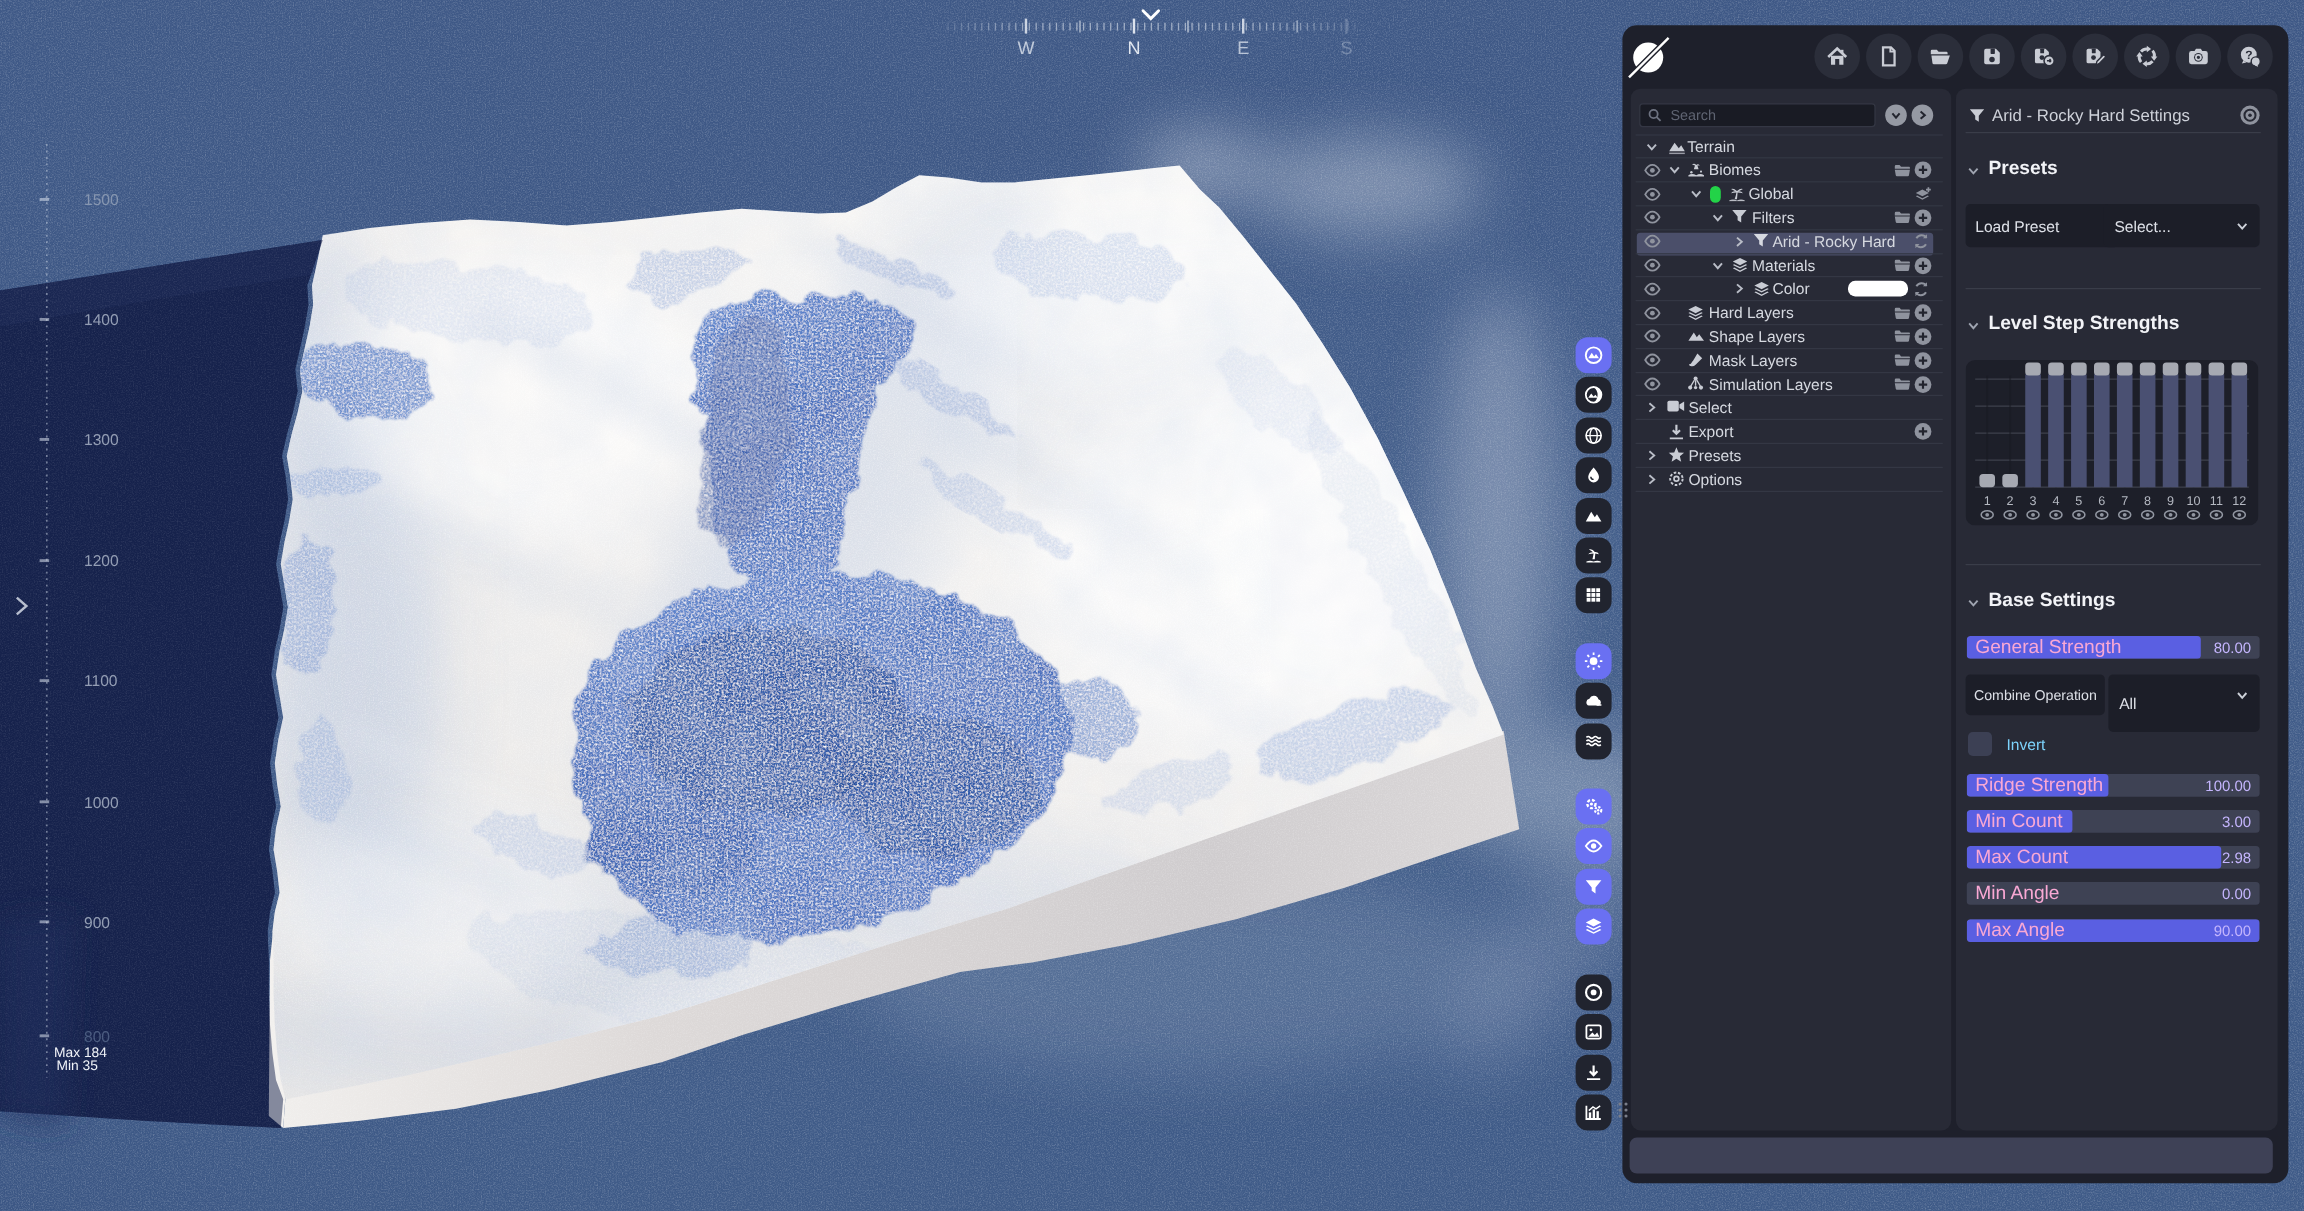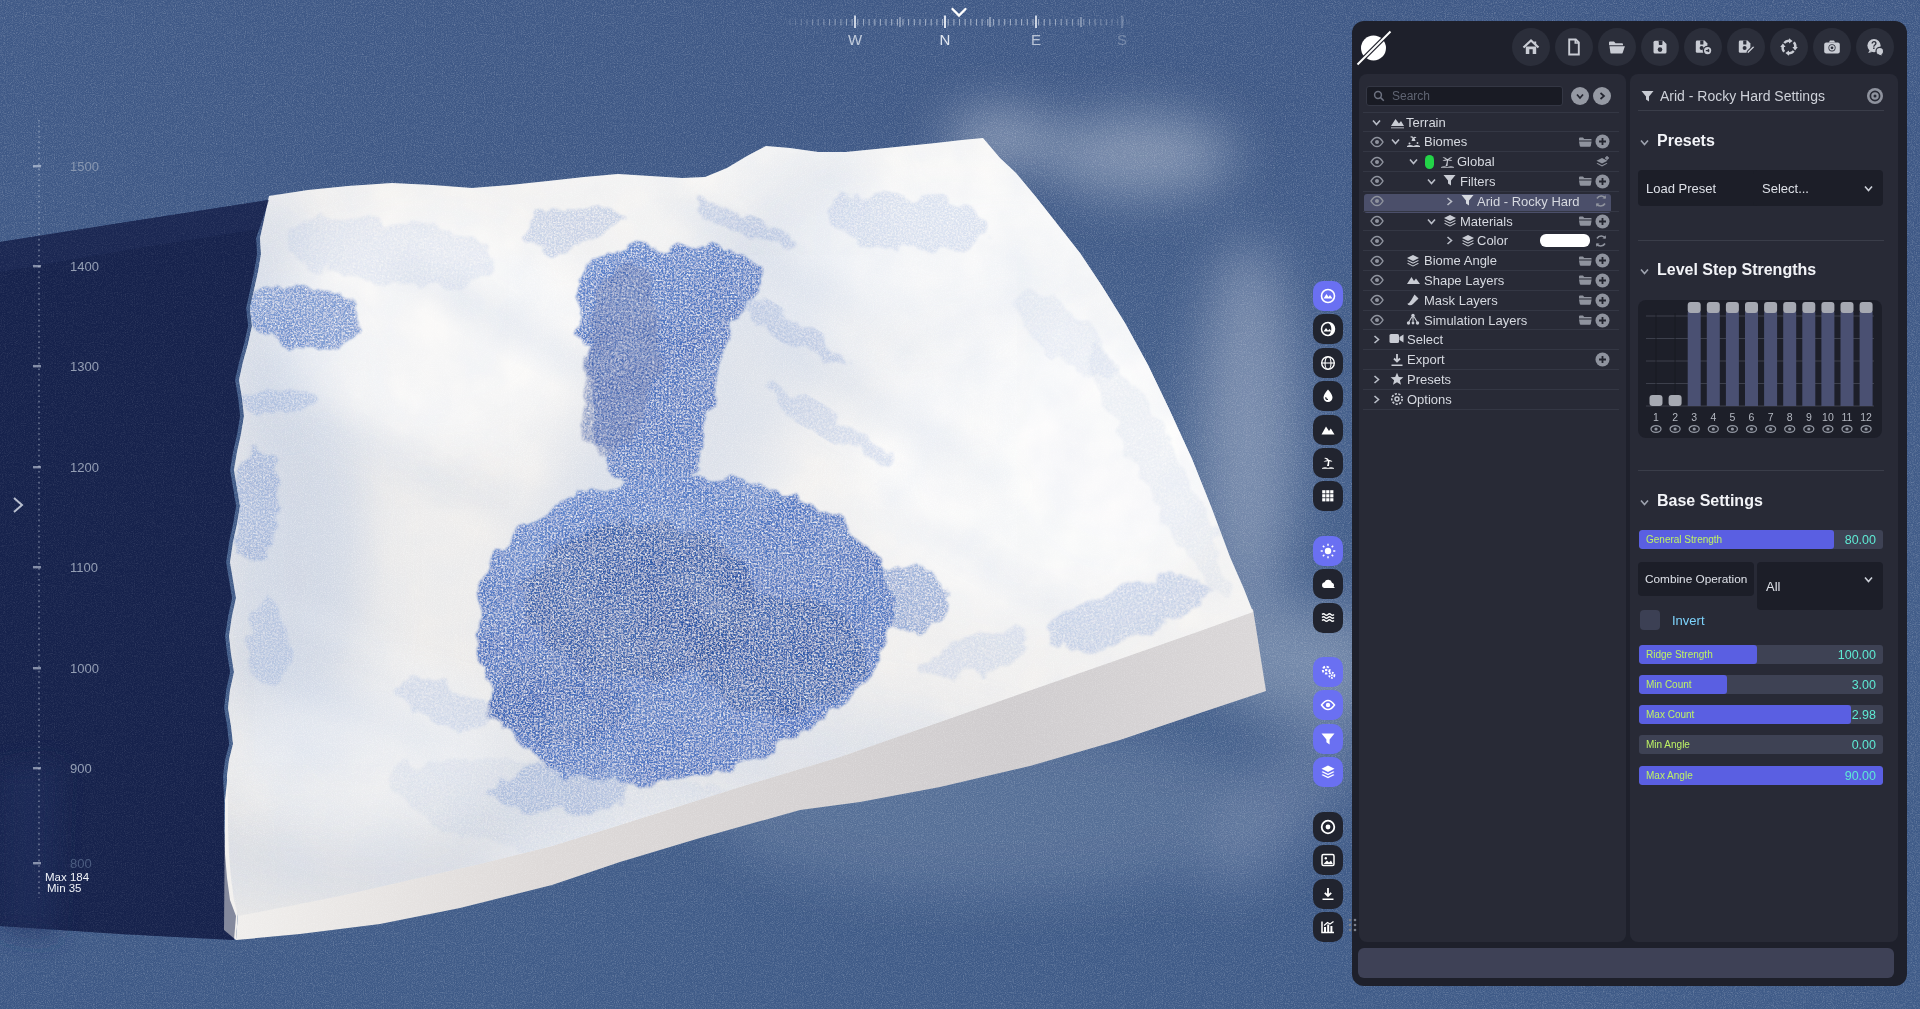--- a/index.html
+++ b/index.html
@@ -9,22 +9,22 @@
 .tbtn{position:absolute;width:38px;height:38px;border-radius:50%;background:#2b2e3a;display:flex;align-items:center;justify-content:center}
 .vbtn{position:absolute;width:30px;height:30px;border-radius:10px;background:#21242f;display:flex;align-items:center;justify-content:center}
 .vbtn.on{background:#6a70f2}
 .row{position:absolute;height:20px;display:flex;align-items:center;color:#d6d9e0;font-size:13px}
 .rsep{position:absolute;height:1px;background:#343744;left:1363px;width:256px}
 .ric{position:absolute;display:flex;align-items:center;justify-content:center}
 .hdr{position:absolute;color:#f2f3f7;font-size:16px;font-weight:700}
 .cell{position:absolute;background:#1c1e28;border-radius:4px;color:#dde0e7;font-size:13px;display:flex;align-items:center}
 .slider{position:absolute;left:1639px;width:244px;height:19px;background:#3e4254;border-radius:3px;overflow:hidden}
 .sfill{position:absolute;left:0;top:0;bottom:0;background:#5a5fe2;border-radius:3px}
-.slbl{position:absolute;left:7px;top:0;height:19px;display:flex;align-items:center;color:#bef264;font-size:10px;white-space:nowrap}
-.sval{position:absolute;right:7px;top:0;height:19px;display:flex;align-items:center;color:#5eead4;font-size:12.5px}
+.slbl{position:absolute;left:7px;top:0;height:19px;display:flex;align-items:center;color:#f9a8d4;font-size:16px;white-space:nowrap}
+.sval{position:absolute;right:7px;top:0;height:19px;display:flex;align-items:center;color:#c4b5fd;font-size:12.5px}
 .divl{position:absolute;left:1638px;width:246px;height:1px;background:#3a3d49}
 </style></head><body>
 <svg id="vp" width="1920" height="1009" viewBox="0 0 1920 1009">
     <defs>
       <linearGradient id="bgg" x1="0" y1="0" x2="0.22" y2="1">
         <stop offset="0" stop-color="#48638f"></stop>
         <stop offset="0.55" stop-color="#45608c"></stop>
         <stop offset="1" stop-color="#3f5b88"></stop>
       </linearGradient>
       <radialGradient id="glow1" cx="0.5" cy="0.5" r="0.5">
@@ -674,21 +674,21 @@
       <circle cx="7" cy="7" r="2" fill="#8f939e"></circle>
     </svg>
   </div>
 <div class="ric" style="left:1406px;top:253.6px;">
     <svg width="14" height="14" viewBox="0 0 14 14">
       <path d="M7 1 L13 4 L7 7 L1 4 Z" fill="#c9ccd4"></path>
       <path d="M2.2 6.2 L7 8.6 L11.8 6.2 L13 6.8 L7 9.8 L1 6.8 Z" fill="#c9ccd4"></path>
       <path d="M2.2 9 L7 11.4 L11.8 9 L13 9.6 L7 12.6 L1 9.6 Z" fill="#c9ccd4"></path>
     </svg>
   </div>
-<div class="row" style="left:1424px;top:250.6px">Biome Angle</div>
+<div class="row" style="left:1424px;top:250.6px">Hard Layers</div>
 <div class="ric" style="left:1578px;top:254.6px;">
     <svg width="14" height="12" viewBox="0 0 14 12">
       <path d="M1 2.5 Q1 1.5 2 1.5 L5 1.5 L6.2 3 L13 3 Q13.6 3 13.6 3.8 L13.6 4.6 L1 4.6 Z M1 5.4 L13.6 5.4 L12.8 10 Q12.7 10.8 11.8 10.8 L2.8 10.8 Q1.9 10.8 1.8 10 Z" fill="#8f939e"></path>
     </svg>
   </div>
 <div class="ric" style="left:1595px;top:253.1px;">
     <svg width="15" height="15" viewBox="0 0 15 15">
       <circle cx="7.5" cy="7.5" r="7" fill="#8f939e"></circle>
       <path d="M7.5 4 V11 M4 7.5 H11" stroke="#22242e" stroke-width="1.8"></path>
     </svg>

